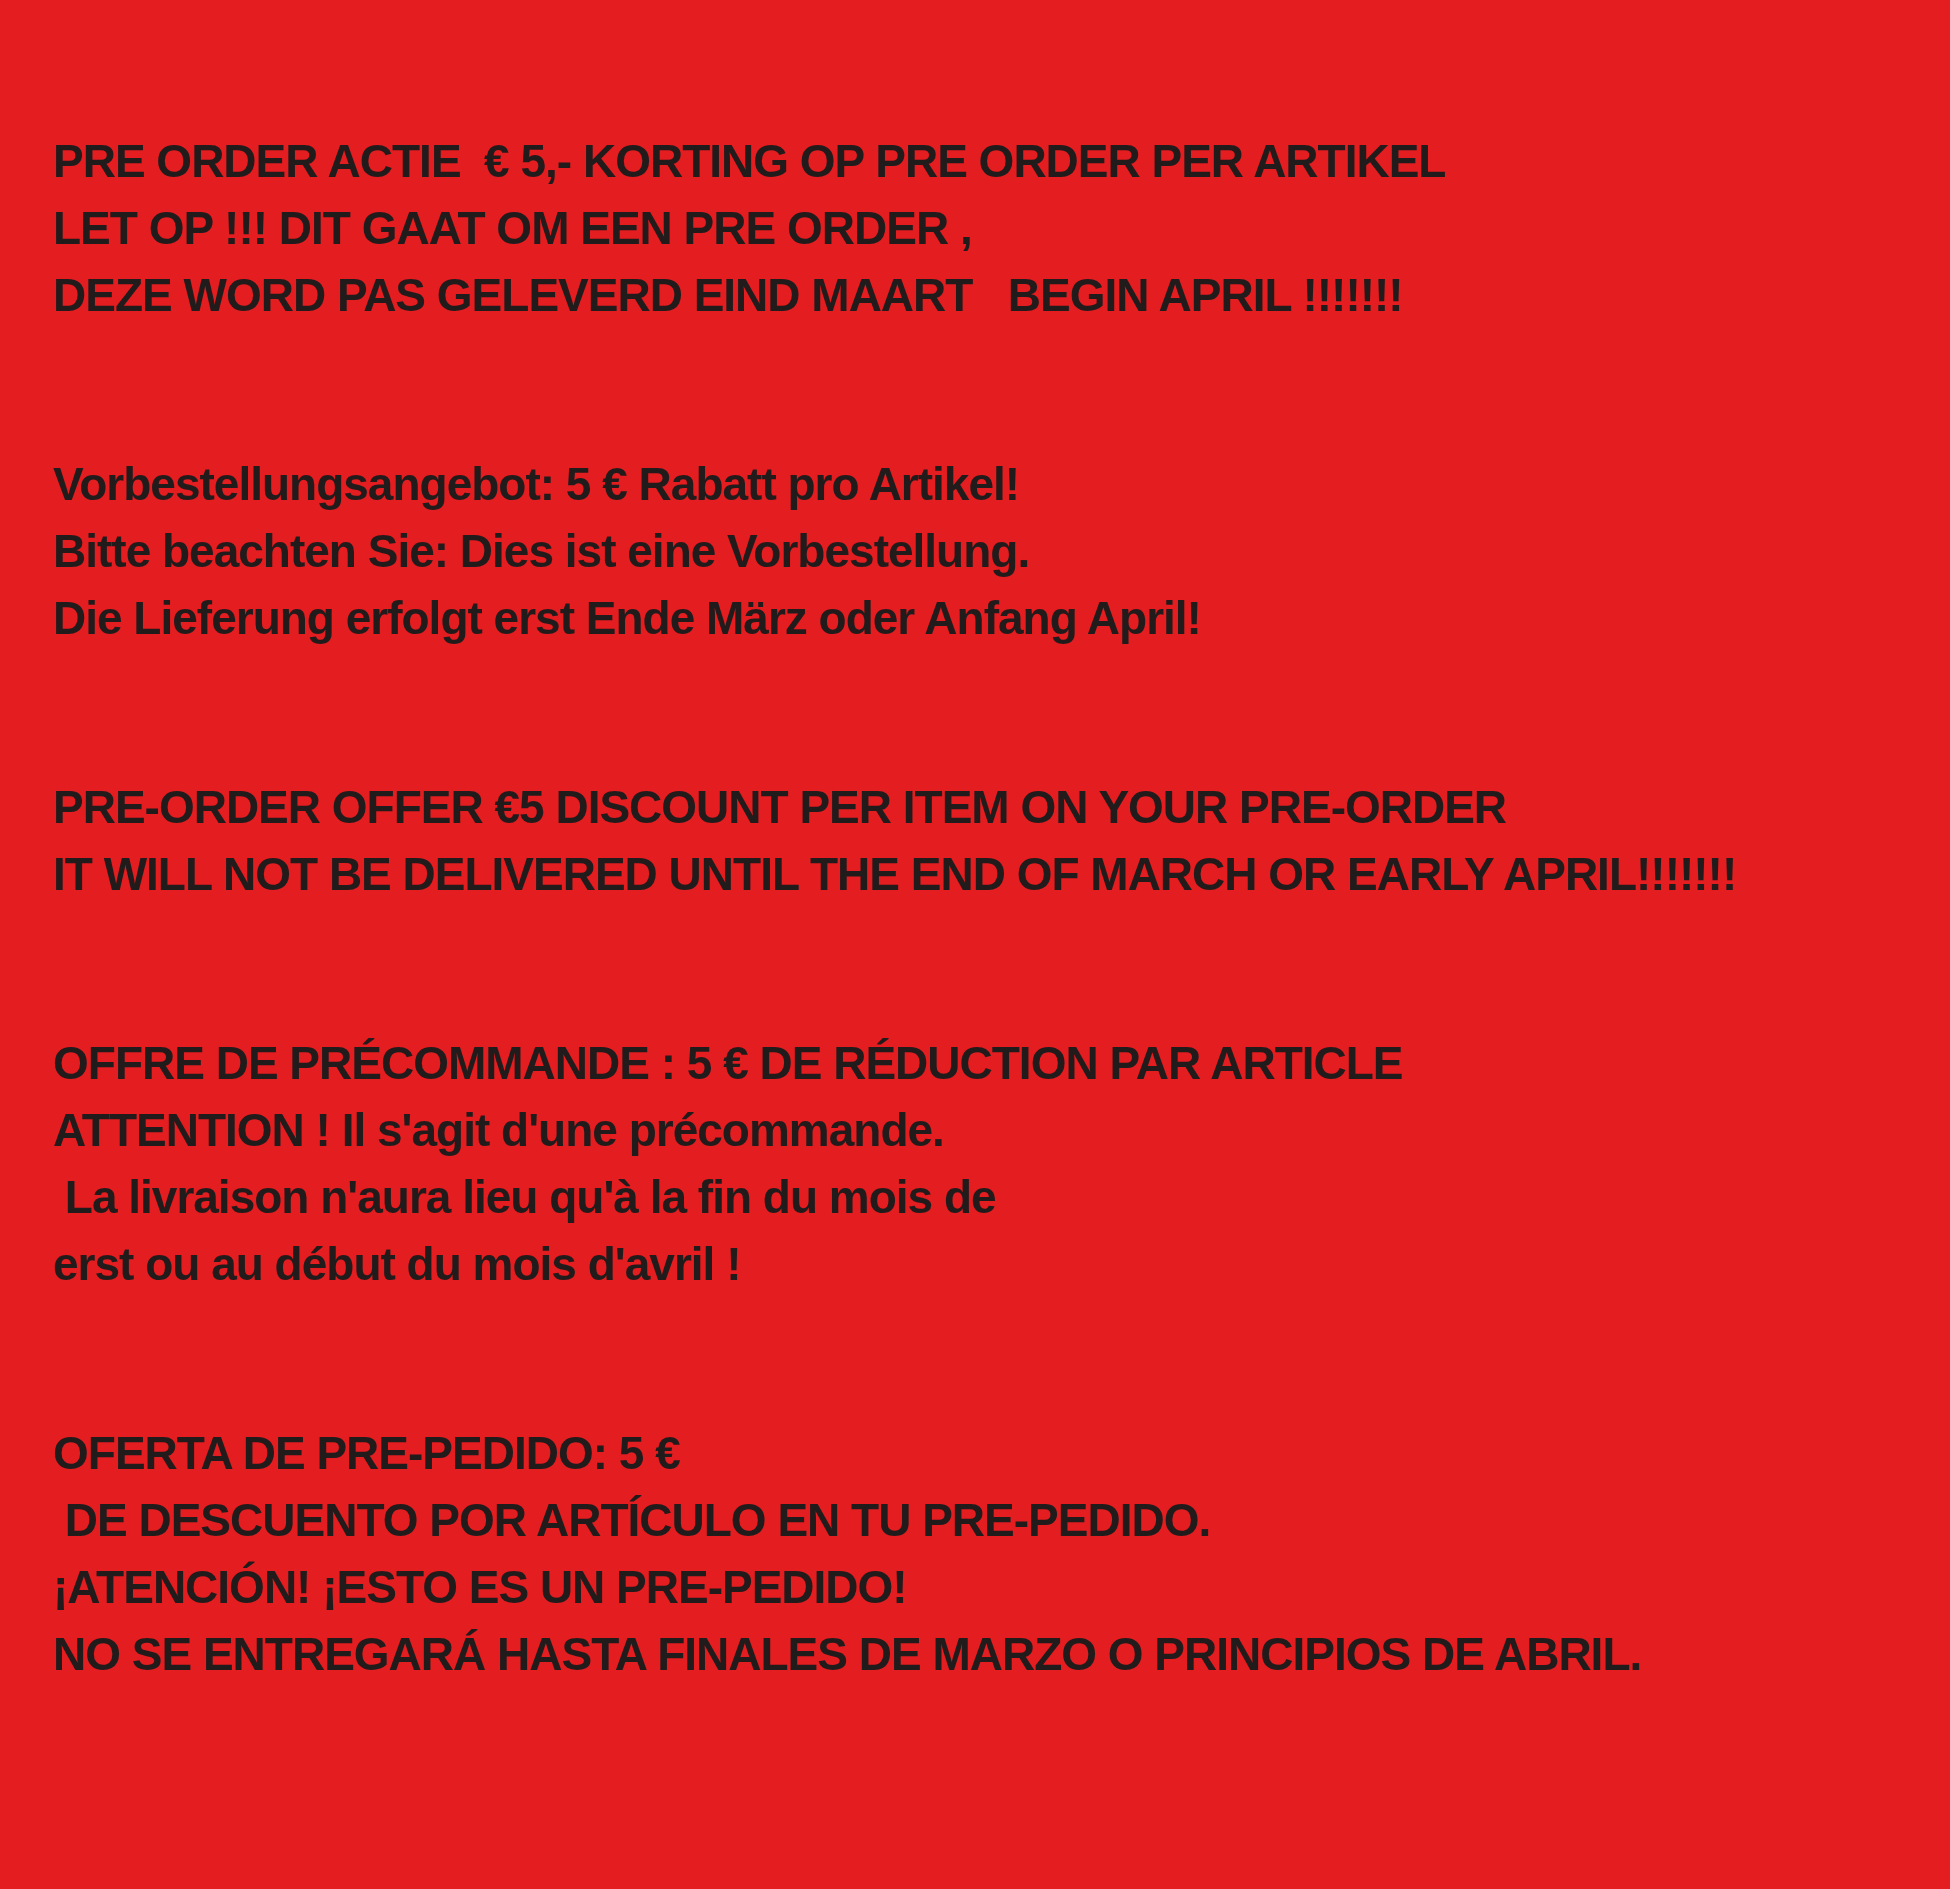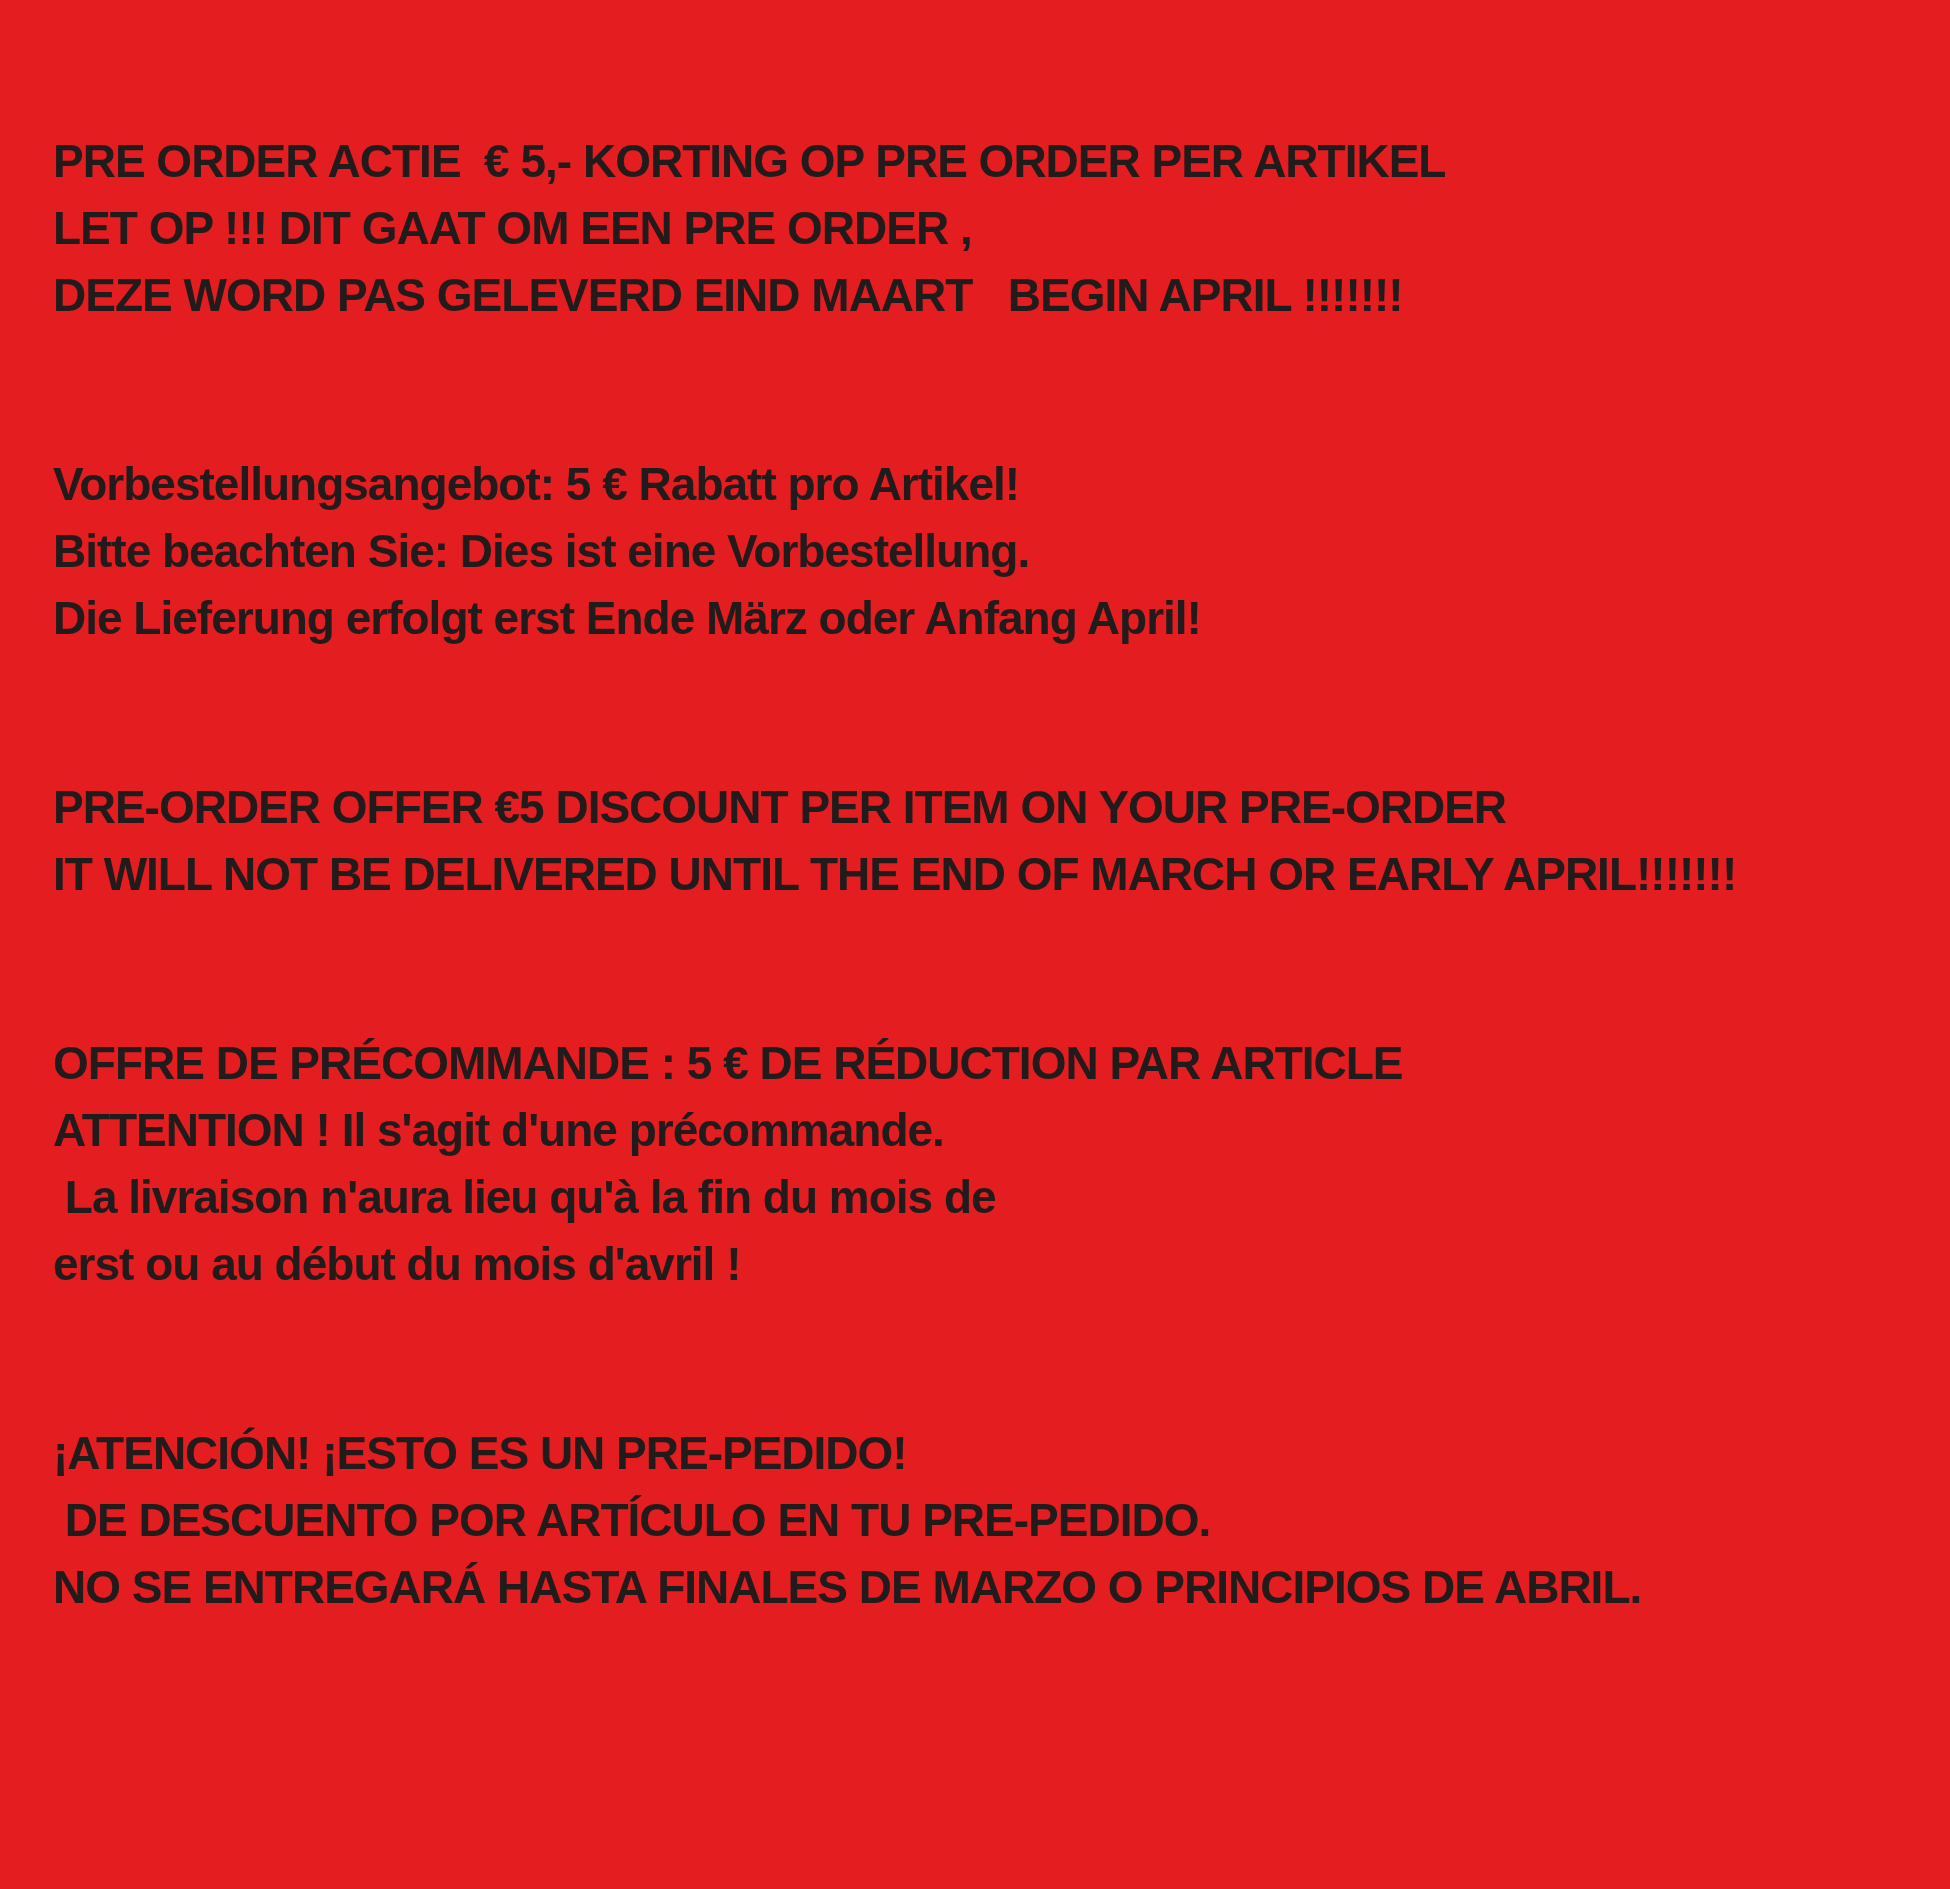--- a/index.html
+++ b/index.html
@@ -54,19 +54,20 @@
   </div>
 
   <div class="notice">
     <div class="line">OFFRE DE PRÉCOMMANDE : 5 € DE RÉDUCTION PAR ARTICLE</div>
     <div class="line">ATTENTION ! Il s'agit d'une précommande.</div>
     <div class="line"> La livraison n'aura lieu qu'à la fin du mois de</div>
     <div class="line">erst ou au début du mois d'avril !</div>
   </div>
 
   <div class="notice">
+    <div class="line">OFERTA DE PRE-PEDIDO: 5 €</div>
+    <div class="line"> DE DESCUENTO POR ARTÍCULO EN TU PRE-PEDIDO.</div>
     <div class="line">¡ATENCIÓN! ¡ESTO ES UN PRE-PEDIDO!</div>
-    <div class="line"> DE DESCUENTO POR ARTÍCULO EN TU PRE-PEDIDO.</div>
     <div class="line">NO SE ENTREGARÁ HASTA FINALES DE MARZO O PRINCIPIOS DE ABRIL.</div>
   </div>
 
 </div>
 
 
 </body></html>

